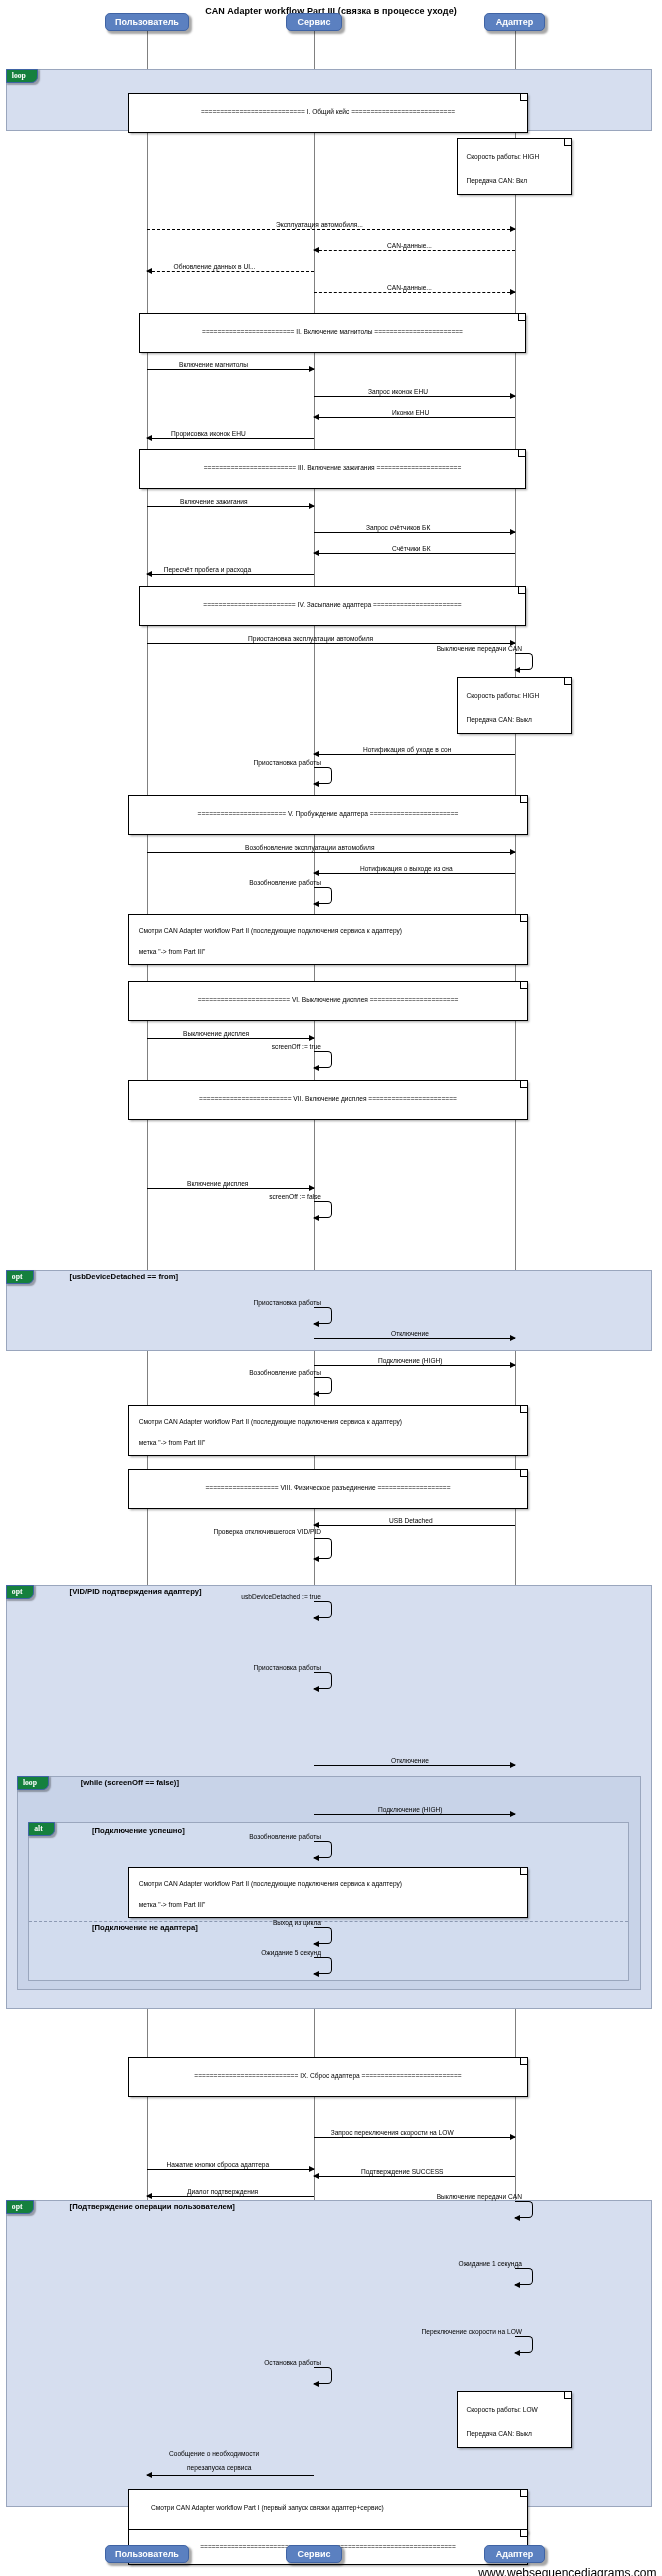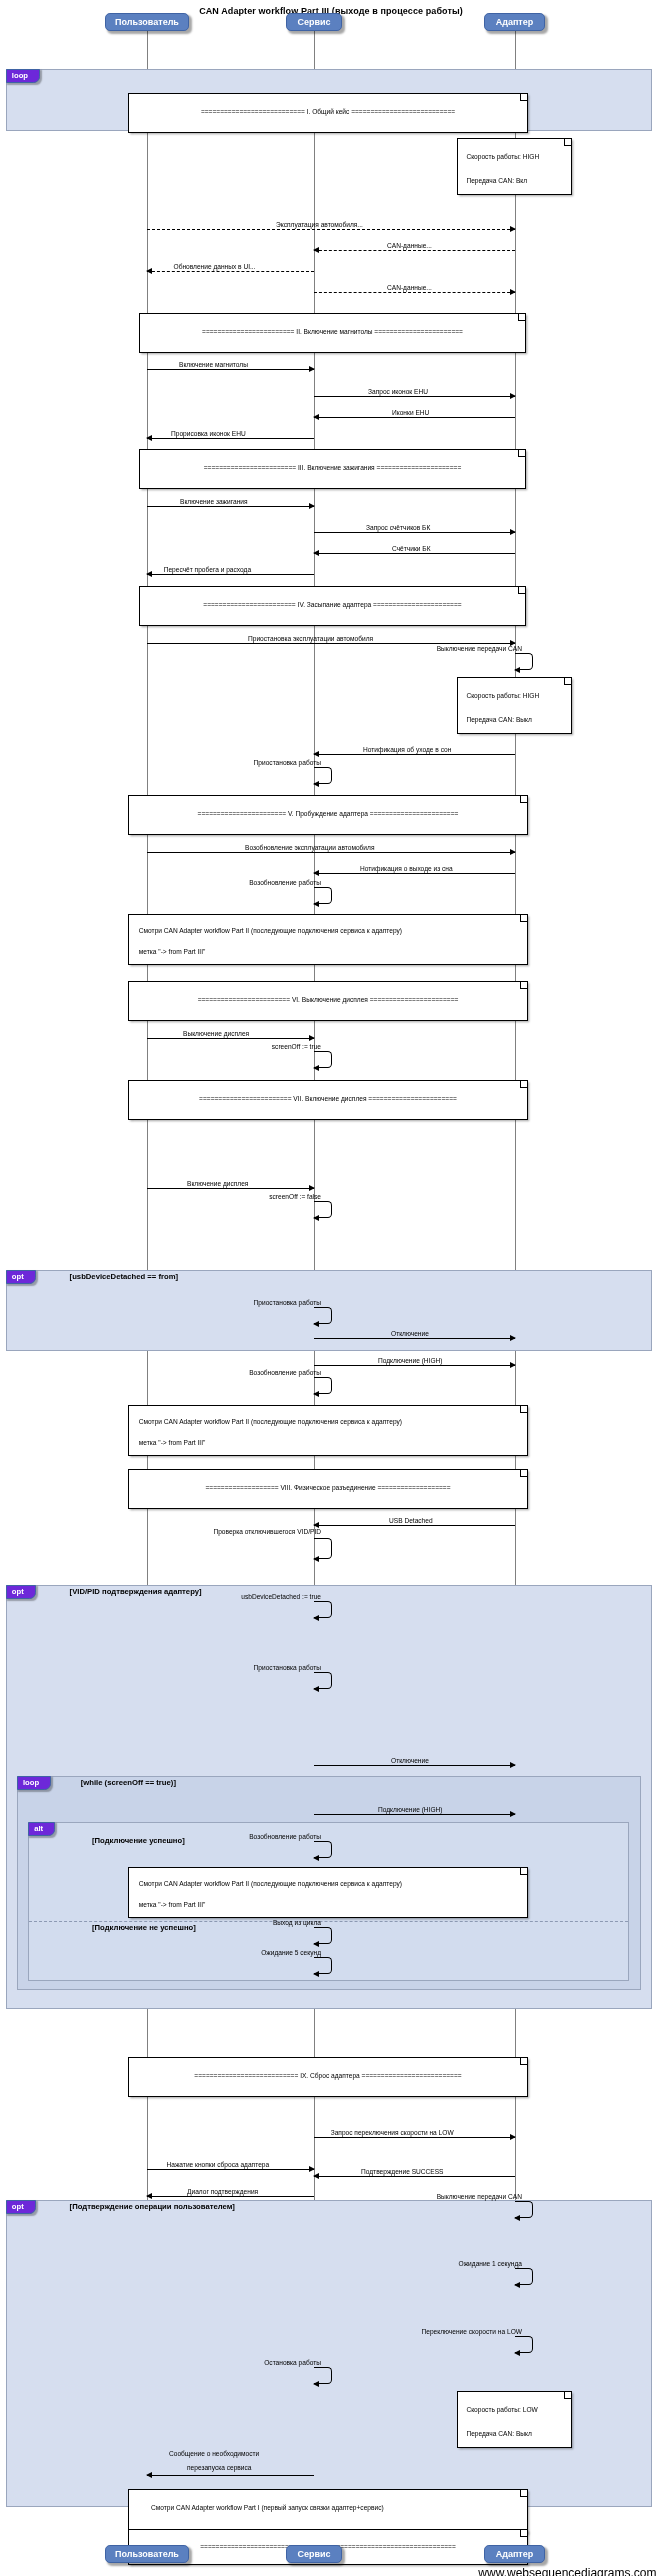--- a/index.html
+++ b/index.html
@@ -17,23 +17,23 @@
          display:flex;align-items:center;justify-content:center;}
 
   
   .lifeline{position:absolute;width:0.7px;background:#808080;}
 
   
   .frag{position:absolute;box-sizing:border-box;border:0.7px solid #9aa6bd;background:#d6deef;}
   .frag.lvl2{background:#c8d3e8;}
   .frag.lvl3{background:#d2dcee;}
   .frag-tab{position:absolute;left:-0.7px;top:-0.7px;height:12px;padding:0 11px 0 4.9px;
-            background:#6d28d9;border:0.7px solid #3f63a4;border-bottom-right-radius:6.3px;
+            background:#15803d;border:0.7px solid #3f63a4;border-bottom-right-radius:6.3px;
             color:#fff;font-size:7.7px;font-weight:bold;line-height:12px;
-            box-shadow:1.4px 1.4px 1.4px rgba(0,0,0,.3);}
+            box-shadow:1.4px 1.4px 1.4px rgba(0,0,0,.3);font-family:Liberation Serif, serif;}
   .frag-cond{position:absolute;font-size:7.7px;font-weight:bold;color:#000;white-space:nowrap;}
   .frag-div{position:absolute;border-top:0.7px dashed #8d9ab3;}
 
   
   .note{position:absolute;box-sizing:border-box;background:#fff;border:0.7px solid #000;
         box-shadow:2.1px 2.1px 2.1px rgba(0,0,0,.35);font-size:6.6px;color:#000;}
   .note .fold{position:absolute;top:0;right:0;width:6.3px;height:6.3px;
         background:#fff;border-left:0.7px solid #000;border-bottom:0.7px solid #000;}
   .note .ntxt{position:absolute;left:0;right:0;text-align:center;white-space:nowrap;}
   .note .ntxt.l{text-align:left;}
@@ -59,21 +59,21 @@
        border-right:6.3px solid #000;}
   .selfmsg .lbl{position:absolute;right:11px;top:-8.4px;font-size:6.6px;white-space:nowrap;text-align:right;}
 
   .footer{position:absolute;font-size:12px;color:#000;}
 </style>
 </head>
 <body>
 
 <div id="page">
 
-  <div class="title" style="top:6.3px;">CAN Adapter workflow Part III (выходе в процессе работы)</div>
+  <div class="title" style="top:6.3px;">CAN Adapter workflow Part III (связка в процессе уходе)</div>
 
   <div class="lifeline" style="left:147px;top:31px;height:2513px;"></div>
   <div class="lifeline" style="left:314px;top:31px;height:2513px;"></div>
   <div class="lifeline" style="left:515px;top:31px;height:2513px;"></div>
 
   <div class="actor" style="left:105px;top:13.3px;width:84px;height:18px;">
       <span>Пользователь</span>
     </div>
   <div class="actor" style="left:286px;top:13.3px;width:56px;height:18px;">
       <span>Сервис</span>
@@ -337,33 +337,33 @@
     <div class="lbl">Приостановка работы</div>
   </div>
   <div class="msg r" style="left:314px;top:1765px;width:201px;">
     <div class="line"></div>
       <div class="head"></div>
     <div class="lbl" style="left:77px;">Отключение</div>
   </div>
 
   <div class="frag lvl2" style="left:16.7px;top:1776px;width:624px;height:214px;">
     <div class="frag-tab">loop</div>
-    <div class="frag-cond" style="left:63px;top:1.4px;">[while (screenOff == true)]</div>
+    <div class="frag-cond" style="left:63px;top:1.4px;">[while (screenOff == false)]</div>
   </div>
   <div class="msg r" style="left:314px;top:1814px;width:201px;">
     <div class="line"></div>
       <div class="head"></div>
     <div class="lbl" style="left:64px;">Подключение (HIGH)</div>
   </div>
 
   <div class="frag lvl3" style="left:28px;top:1822px;width:601px;height:159px;">
     <div class="frag-tab">alt</div>
-    <div class="frag-cond" style="left:63px;top:13px;">[Подключение успешно]</div>
+    <div class="frag-cond" style="left:63px;top:3px;">[Подключение успешно]</div>
     <div class="frag-div" style="left:0;right:0;top:98px;"></div>
-    <div class="frag-cond" style="left:63px;top:100px;">[Подключение не успешно]</div>
+    <div class="frag-cond" style="left:63px;top:100px;">[Подключение не адаптера]</div>
   </div>
   <div class="selfmsg" style="left:314px;top:1841px;width:18px;height:16.7px;">
     <div class="top"></div>
       <div class="rt"></div>
     <div class="bot"></div>
       <div class="head"></div>
     <div class="lbl">Возобновление работы</div>
   </div>
   <div class="note" style="left:128px;top:1867px;width:400px;height:51px;">
     <div class="fold"></div>

